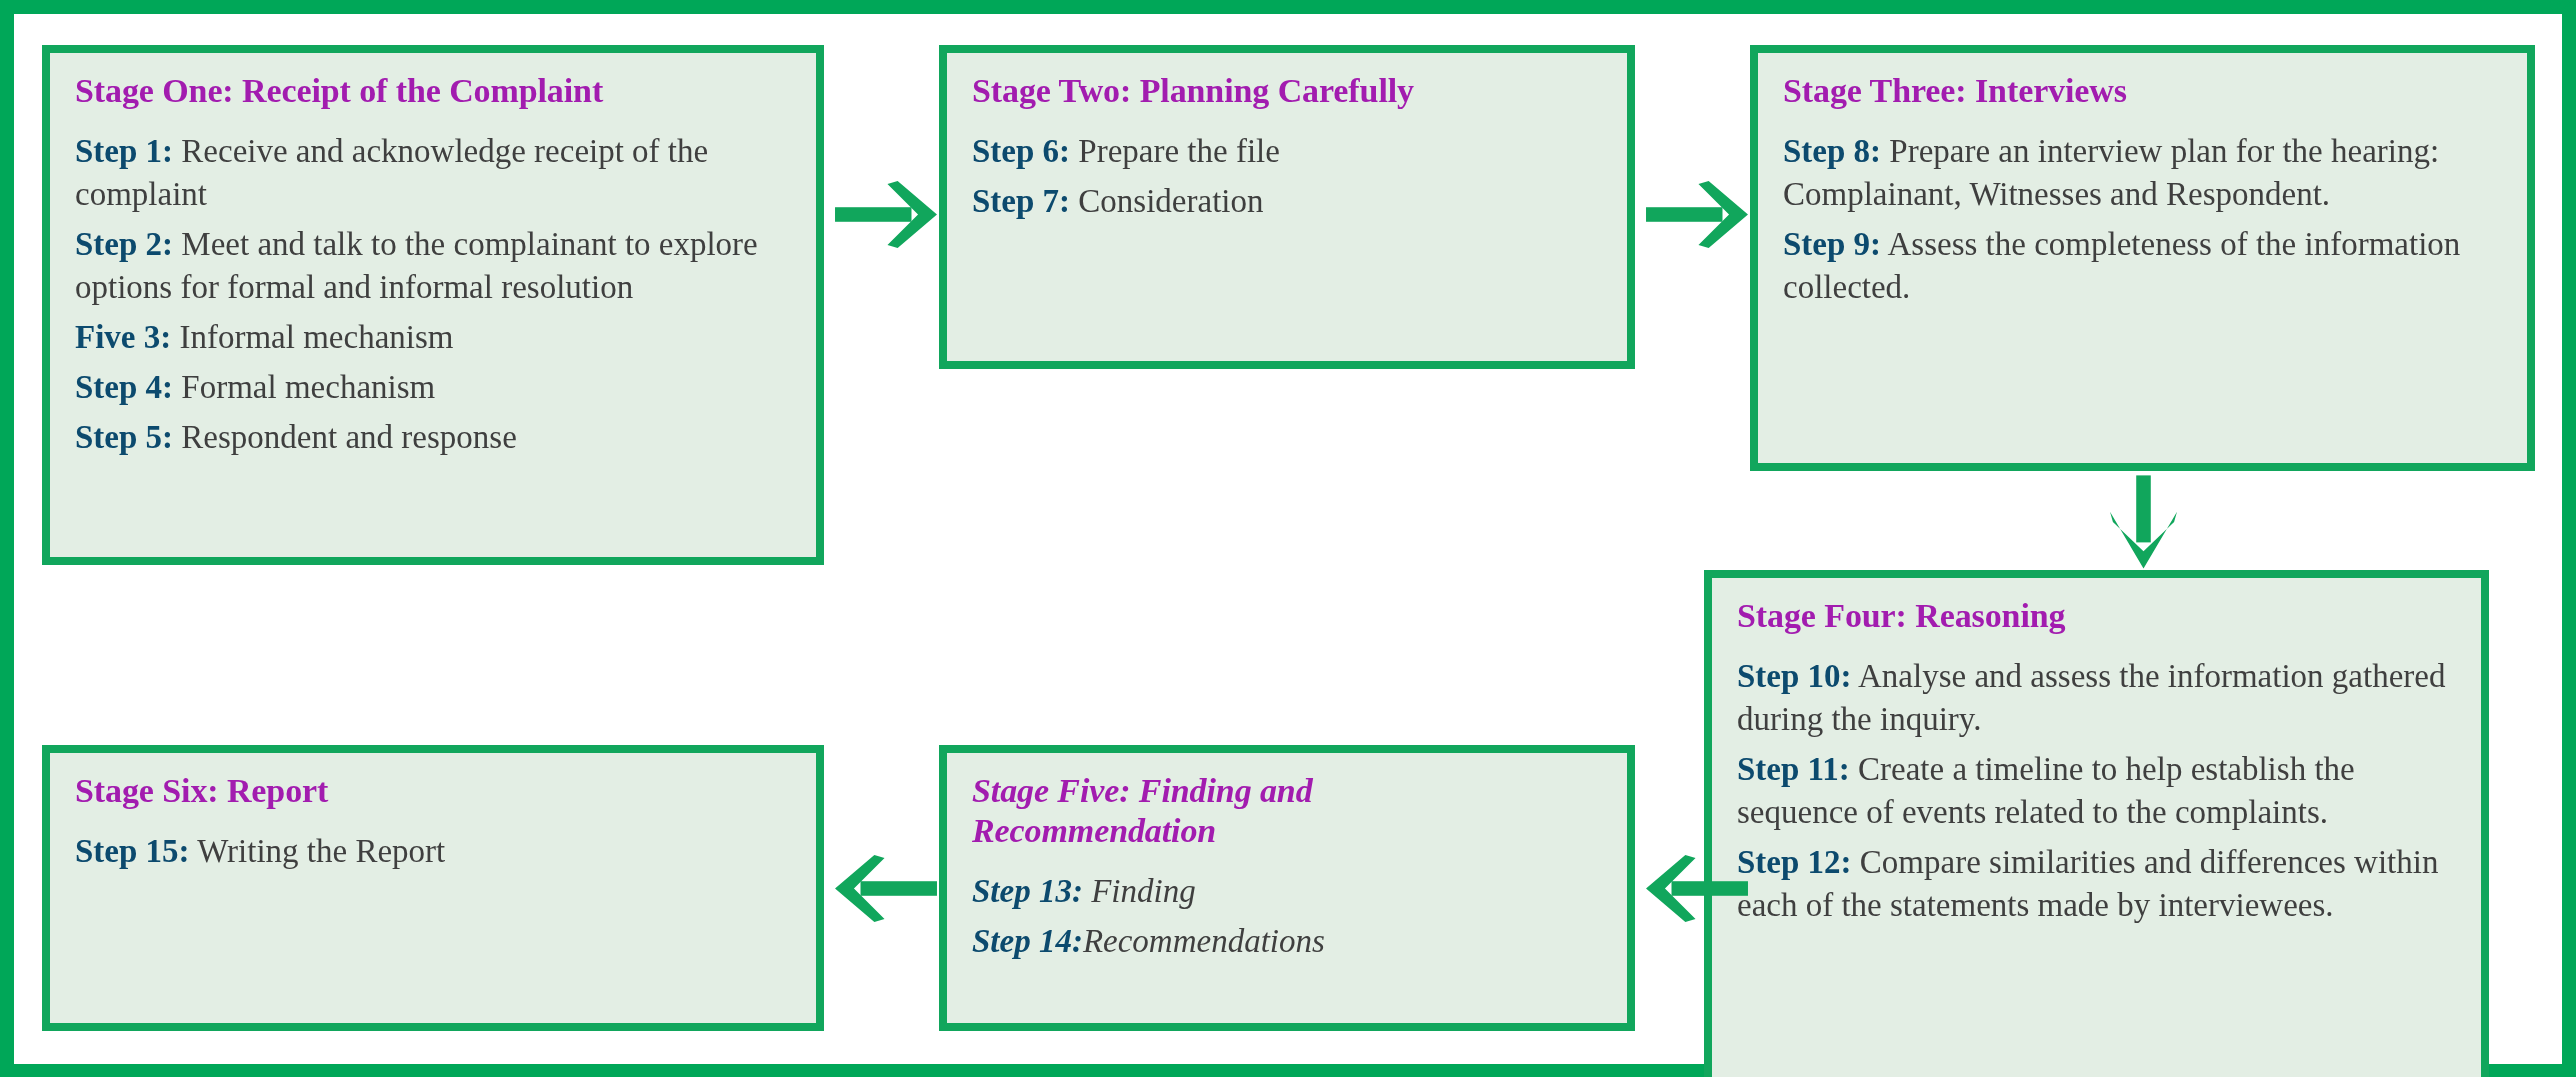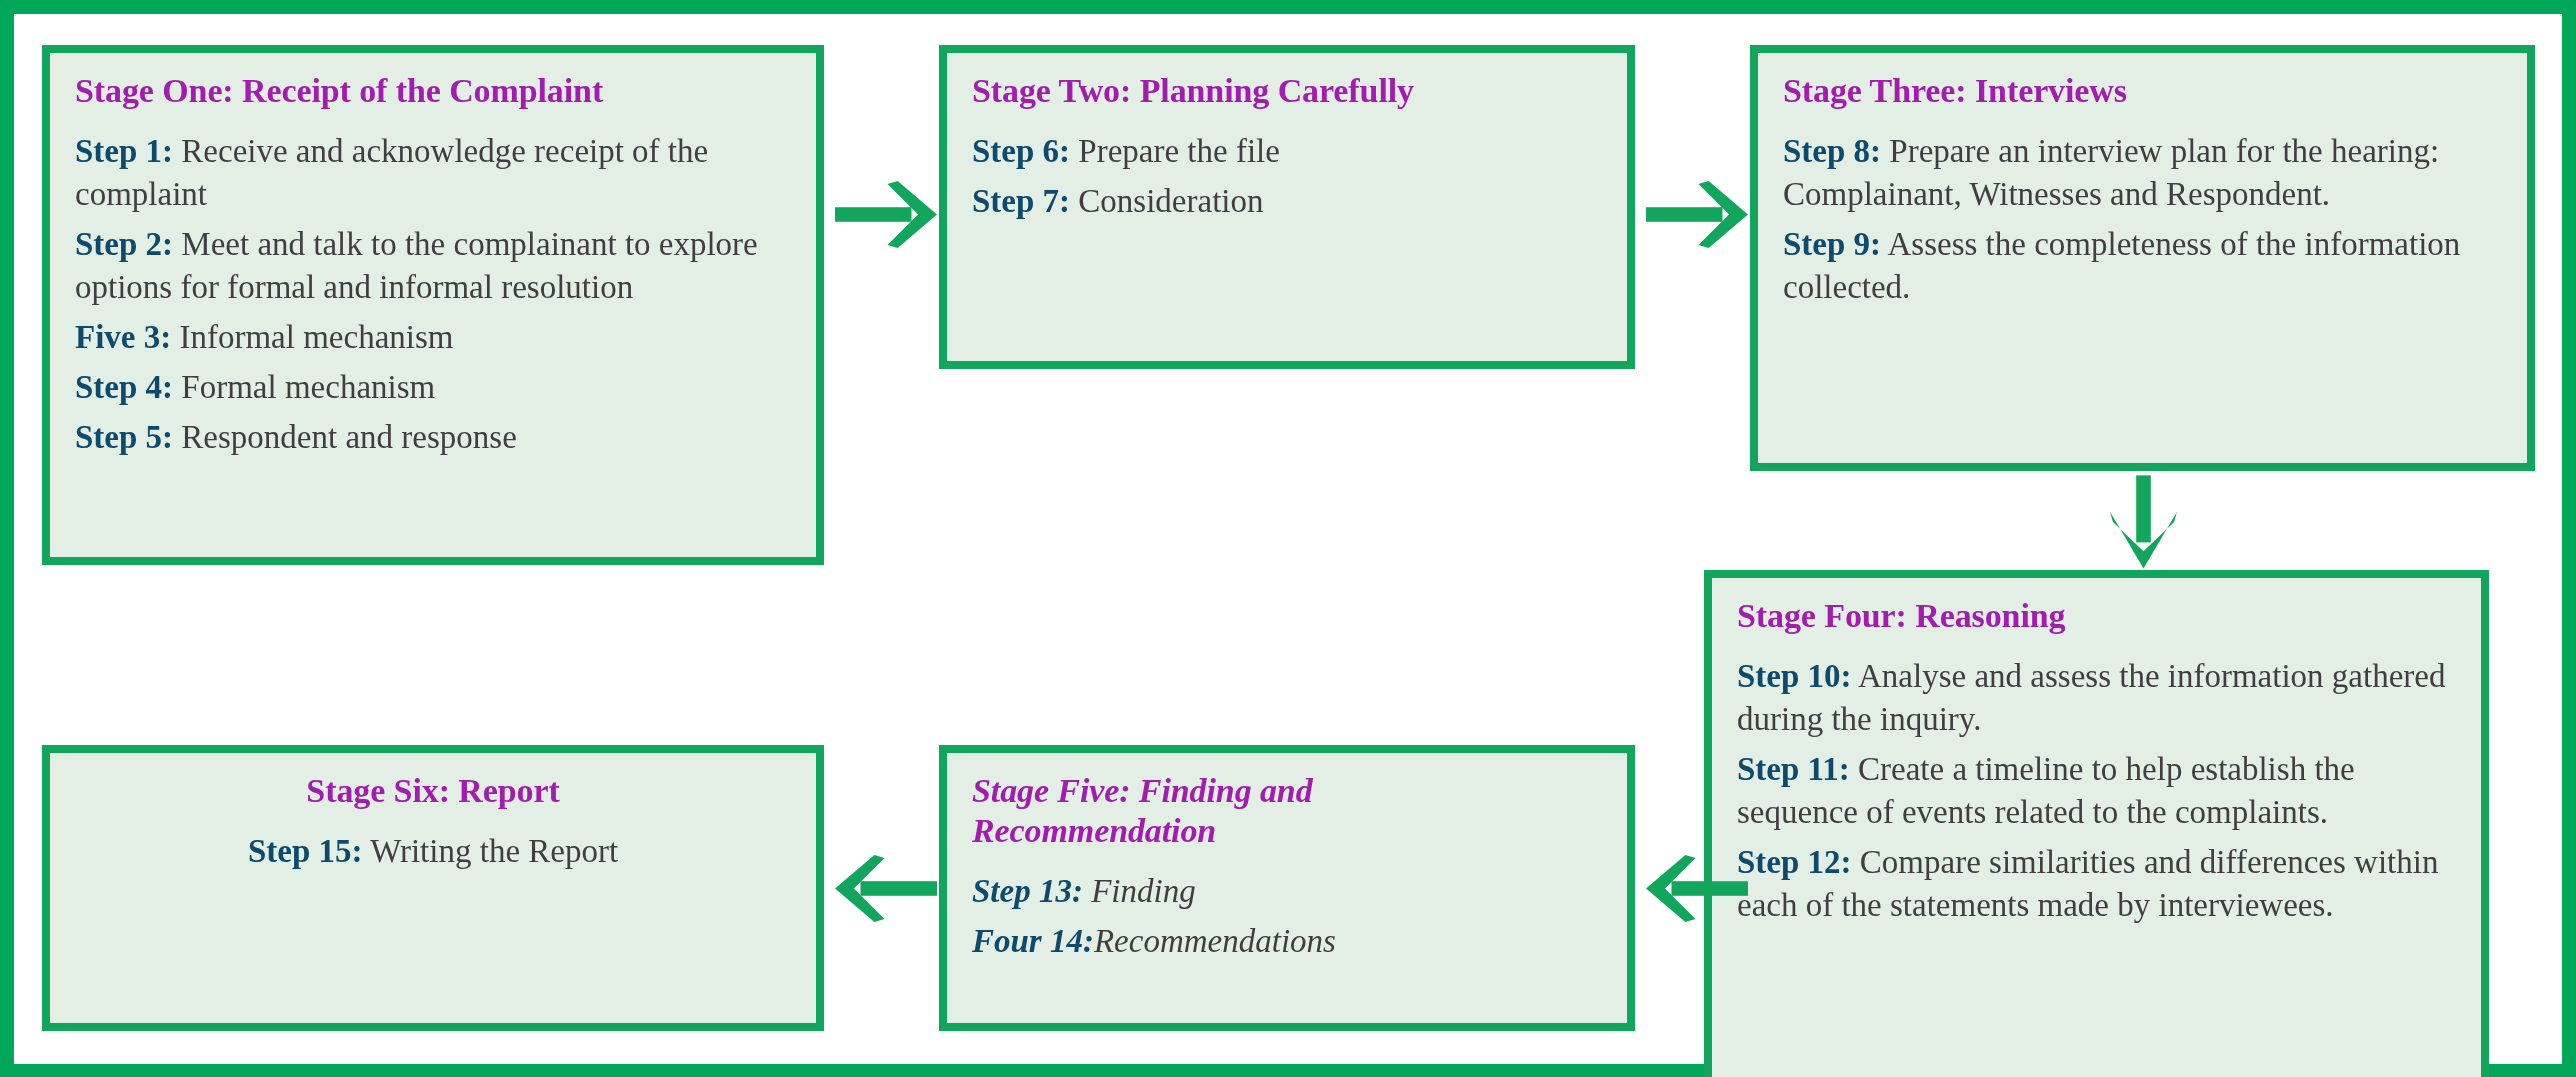--- a/index.html
+++ b/index.html
@@ -127,25 +127,25 @@
       <span class="step-label">Step 12:</span><span> Compare similarities and differences within each of the statements made by interviewees.</span>
     </div>
   </div>
 
   <div class="stage-box" id="box-stage-five" style="left:939px; top:745px; width:696px; height:286px;font-style:italic;">
     <div class="stage-title" style="max-width:409px;">Stage Five: Finding and Recommendation</div>
     <div class="step-line">
       <span class="step-label">Step 13:</span><span> Finding</span>
     </div>
     <div class="step-line">
-      <span class="step-label">Four 14:</span><span>Recommendations</span>
+      <span class="step-label">Step 14:</span><span>Recommendations</span>
     </div>
   </div>
 
-  <div class="stage-box" id="box-stage-six" style="left:42px; top:745px; width:782px; height:286px;text-align:center;">
+  <div class="stage-box" id="box-stage-six" style="left:42px; top:745px; width:782px; height:286px;">
     <div class="stage-title">Stage Six: Report</div>
     <div class="step-line">
       <span class="step-label">Step 15:</span><span> Writing the Report</span>
     </div>
   </div>
 
   <div class="arrow" style="left:835px; top:181px; width:102px; height:67px;">
     <svg width="102" height="67" viewBox="0 0 140 92">
       <rect x="0" y="36" width="105" height="20" fill="#11a65c"></rect>
       <polygon points="72,4 86,0 140,46 86,92 72,88 114,46" fill="#11a65c"></polygon>

